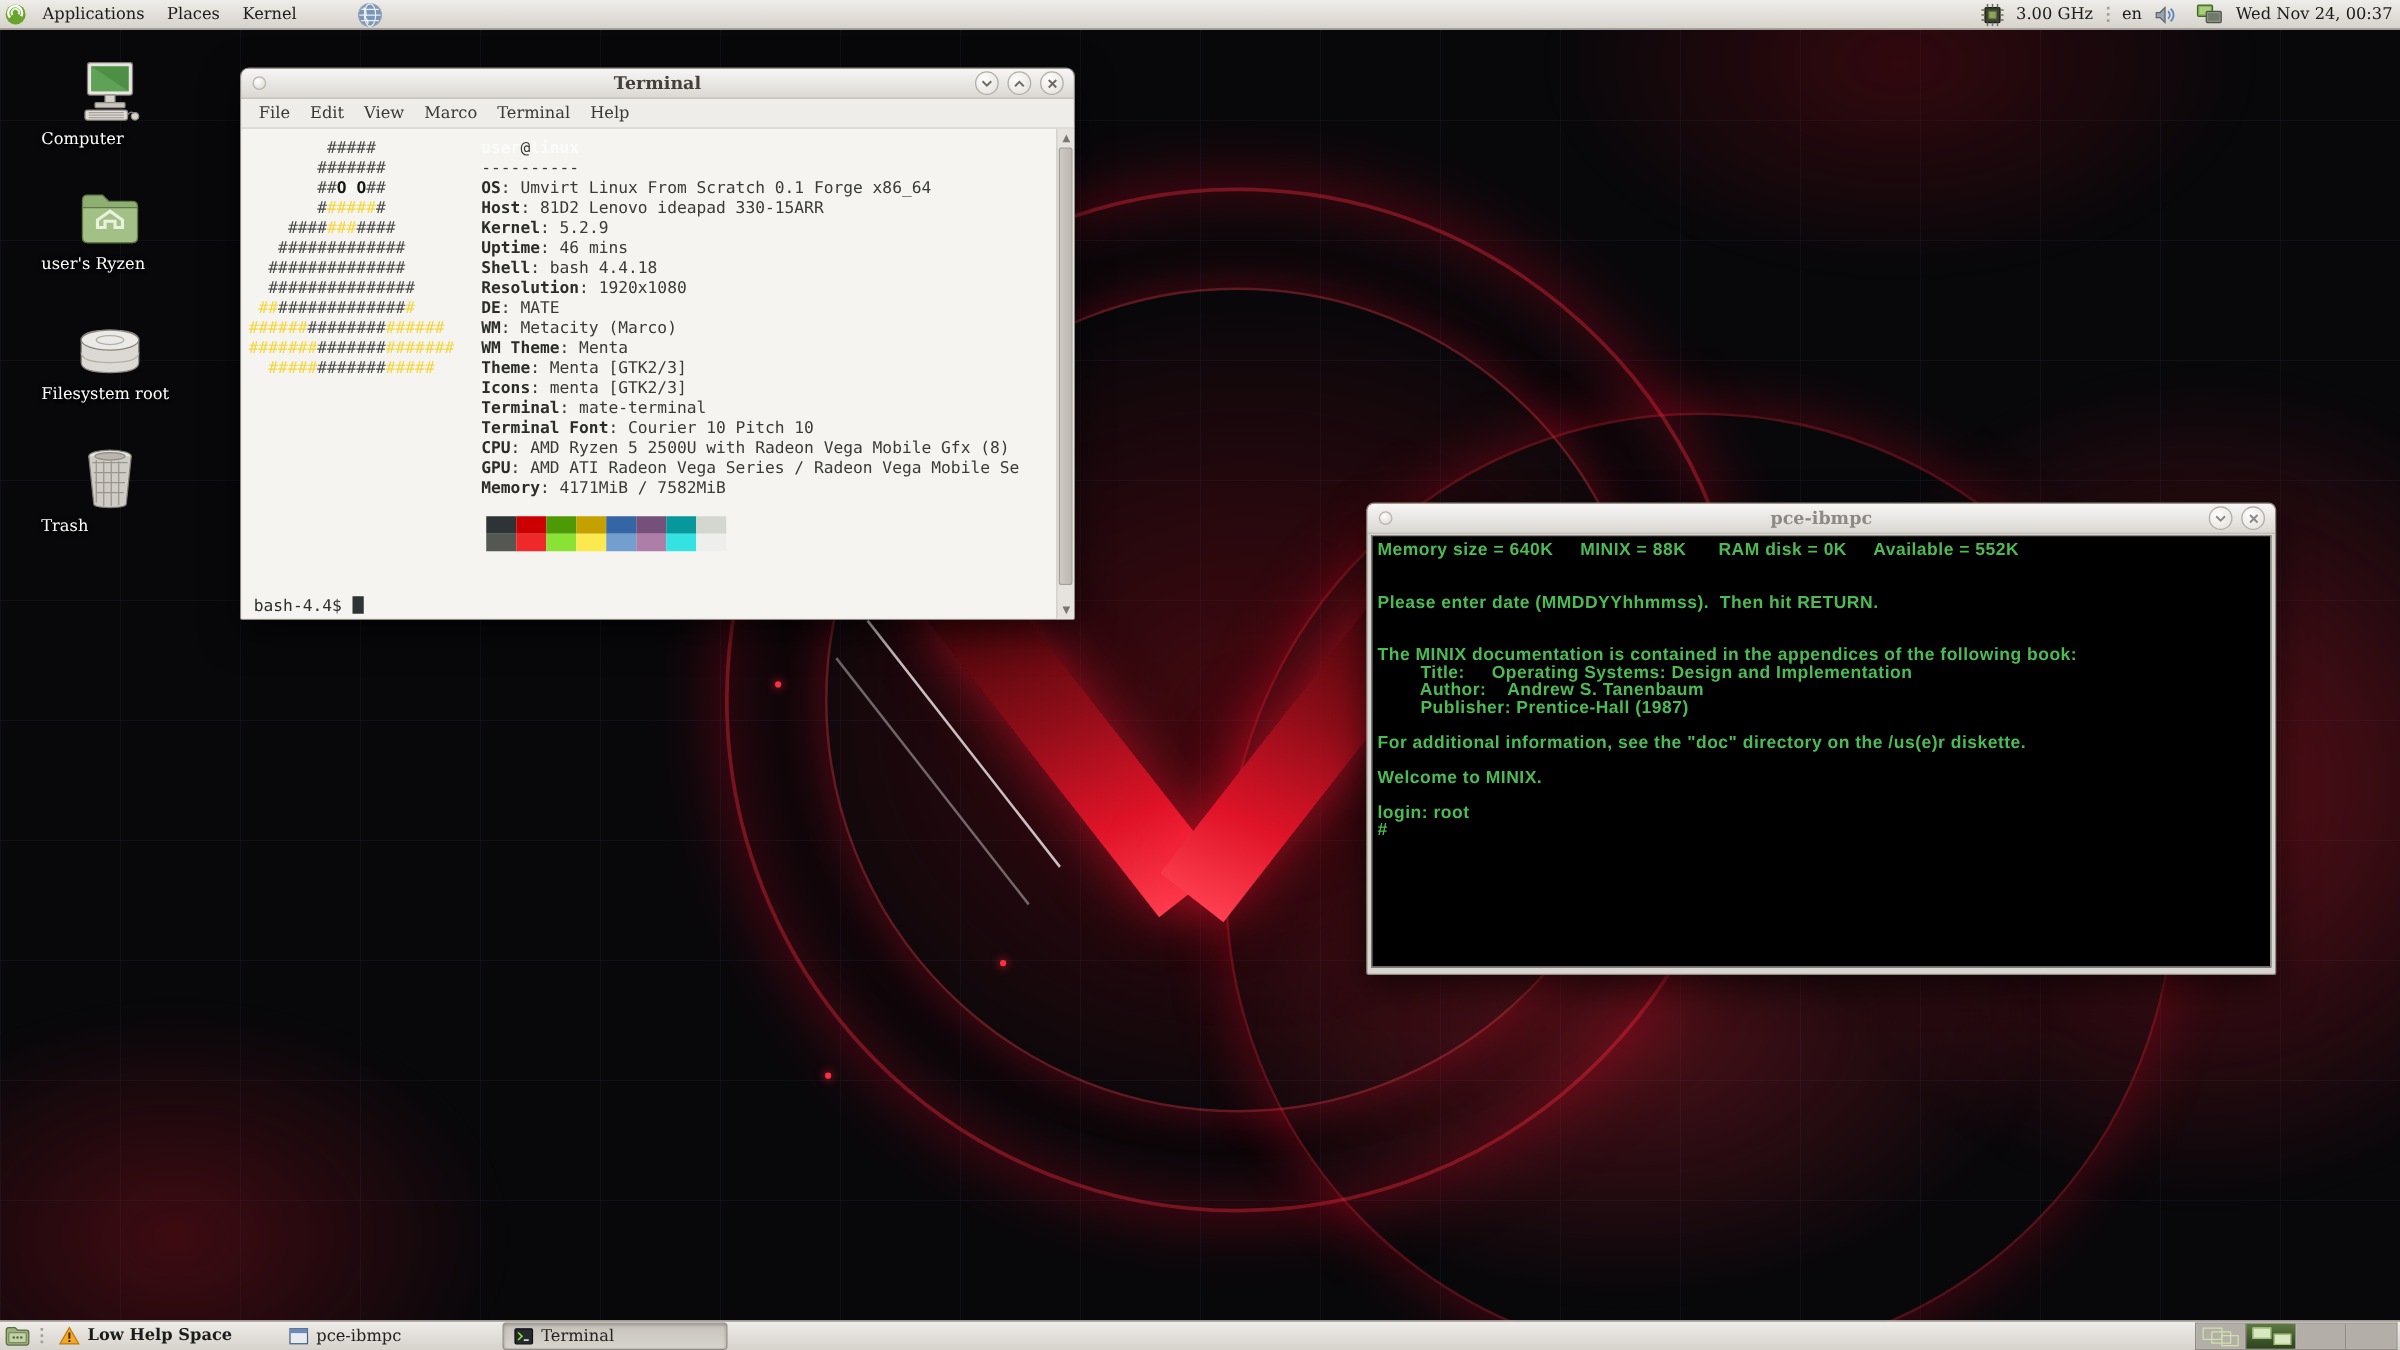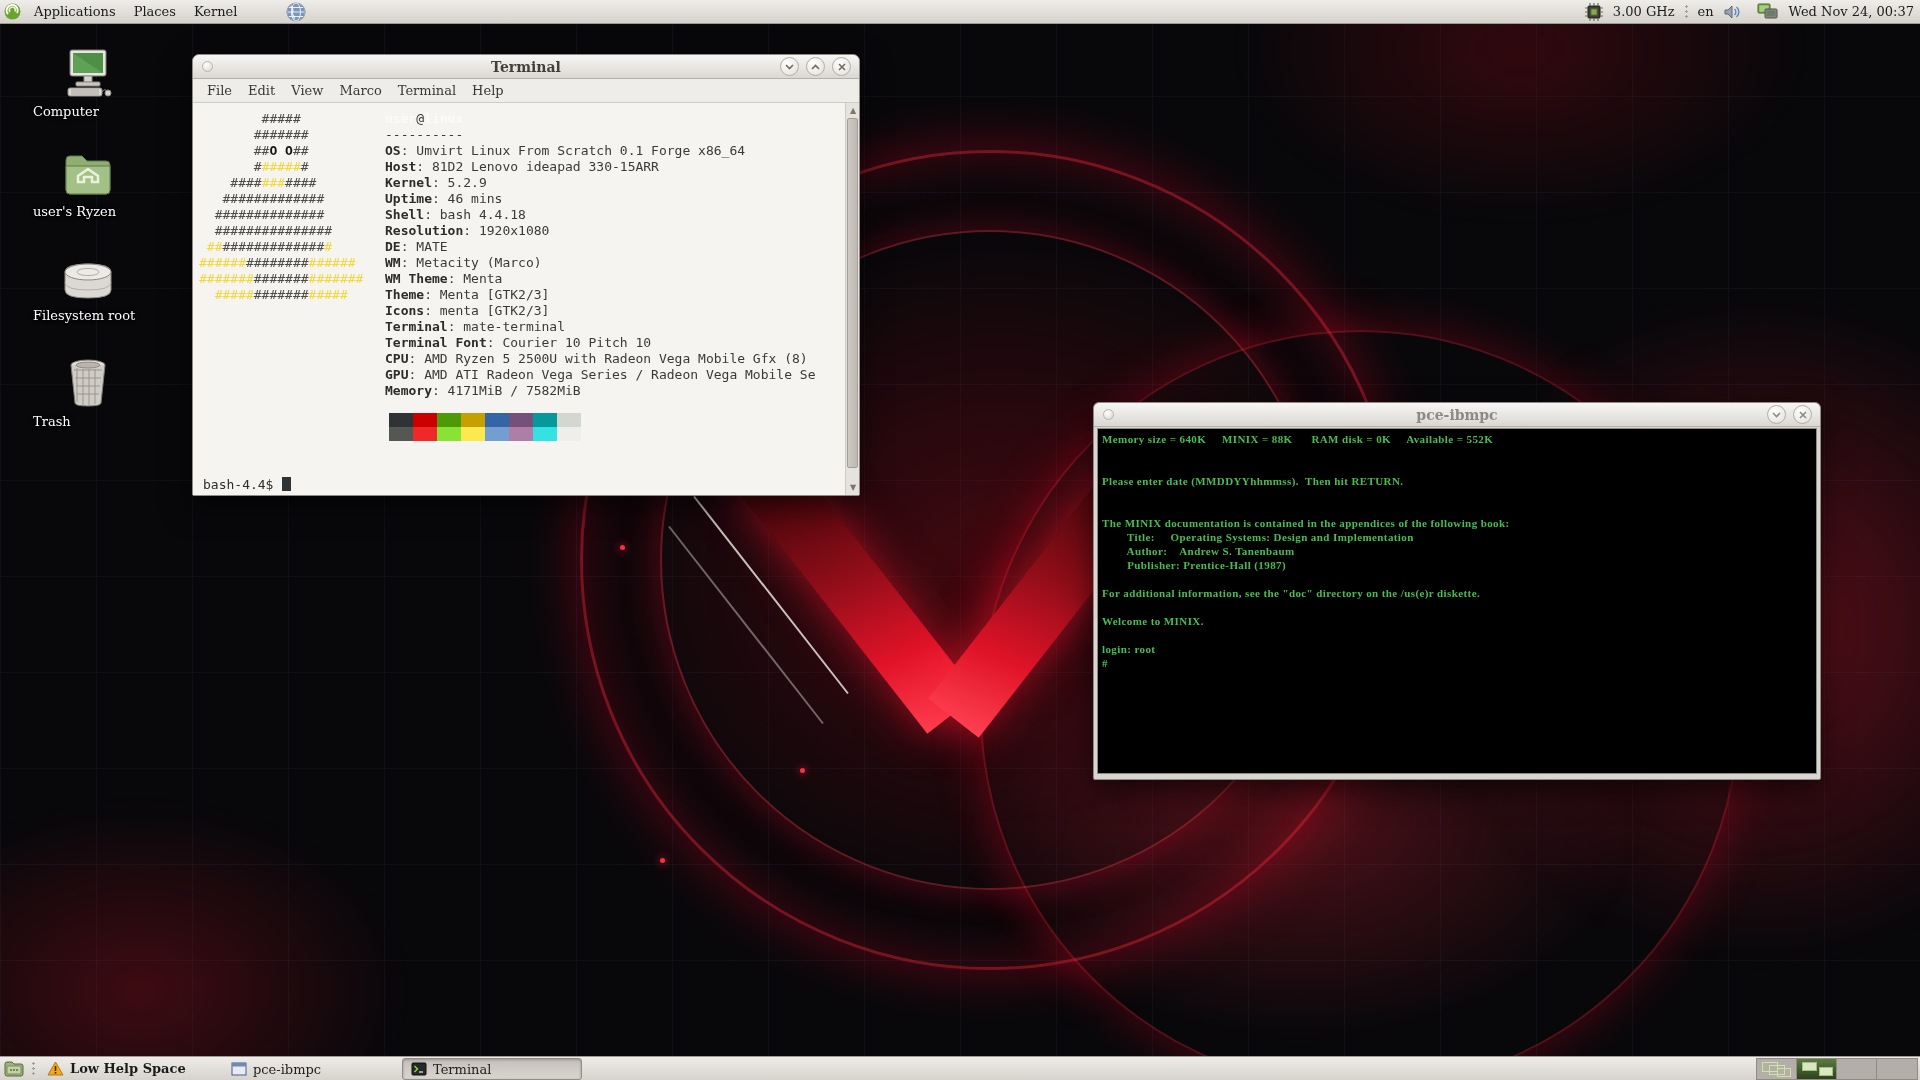--- a/index.html
+++ b/index.html
@@ -102,22 +102,22 @@
   .palette .prow { display:flex; }
   .palette .sw { width:24px; height:14px; }
   .term-prompt { position:absolute; left:10px; top:374px; font-size:13px; color:#2e2e2b; }
   .cursor-block { display:inline-block; width:9px; height:14px; background:#2e3436;
     vertical-align:-2px; margin-left:1px; }
 
   
   #minix-win { left:1093px; top:402px; width:728px; height:378px; border-radius:6px 6px 2px 2px; }
   .minix-frame { position:absolute; left:3px; top:25px; right:3px; bottom:5px;
     background:#000; border:1px solid #8f8a83; }
-  pre.minix-text { font-family:Liberation Serif, serif;
-    font-weight:bold; font-size:11px; line-height:14px; letter-spacing:.4px;
+  pre.minix-text { font-family:Liberation Sans, sans-serif;
+    font-weight:bold; font-size:14px; line-height:14px; letter-spacing:.4px;
     padding:3px 4px; }
 
   
   .taskbar { position:absolute; left:0; bottom:0; width:1920px; height:24px;
     background:linear-gradient(#efede9,#d6d2cc); border-top:1px solid #9e9992;
     display:flex; align-items:center; font-size:13px; color:#1b1b1a; z-index:50; }
   .task-alert { display:flex; align-items:center; gap:6px; padding:0 8px; font-weight:bold; }
   .task-btn { position:absolute; top:1px; height:22px; display:flex; align-items:center;
     gap:6px; padding:0 8px; font-size:13px; color:#23221f; cursor:pointer;
     border:1px solid transparent; width:180px; }

